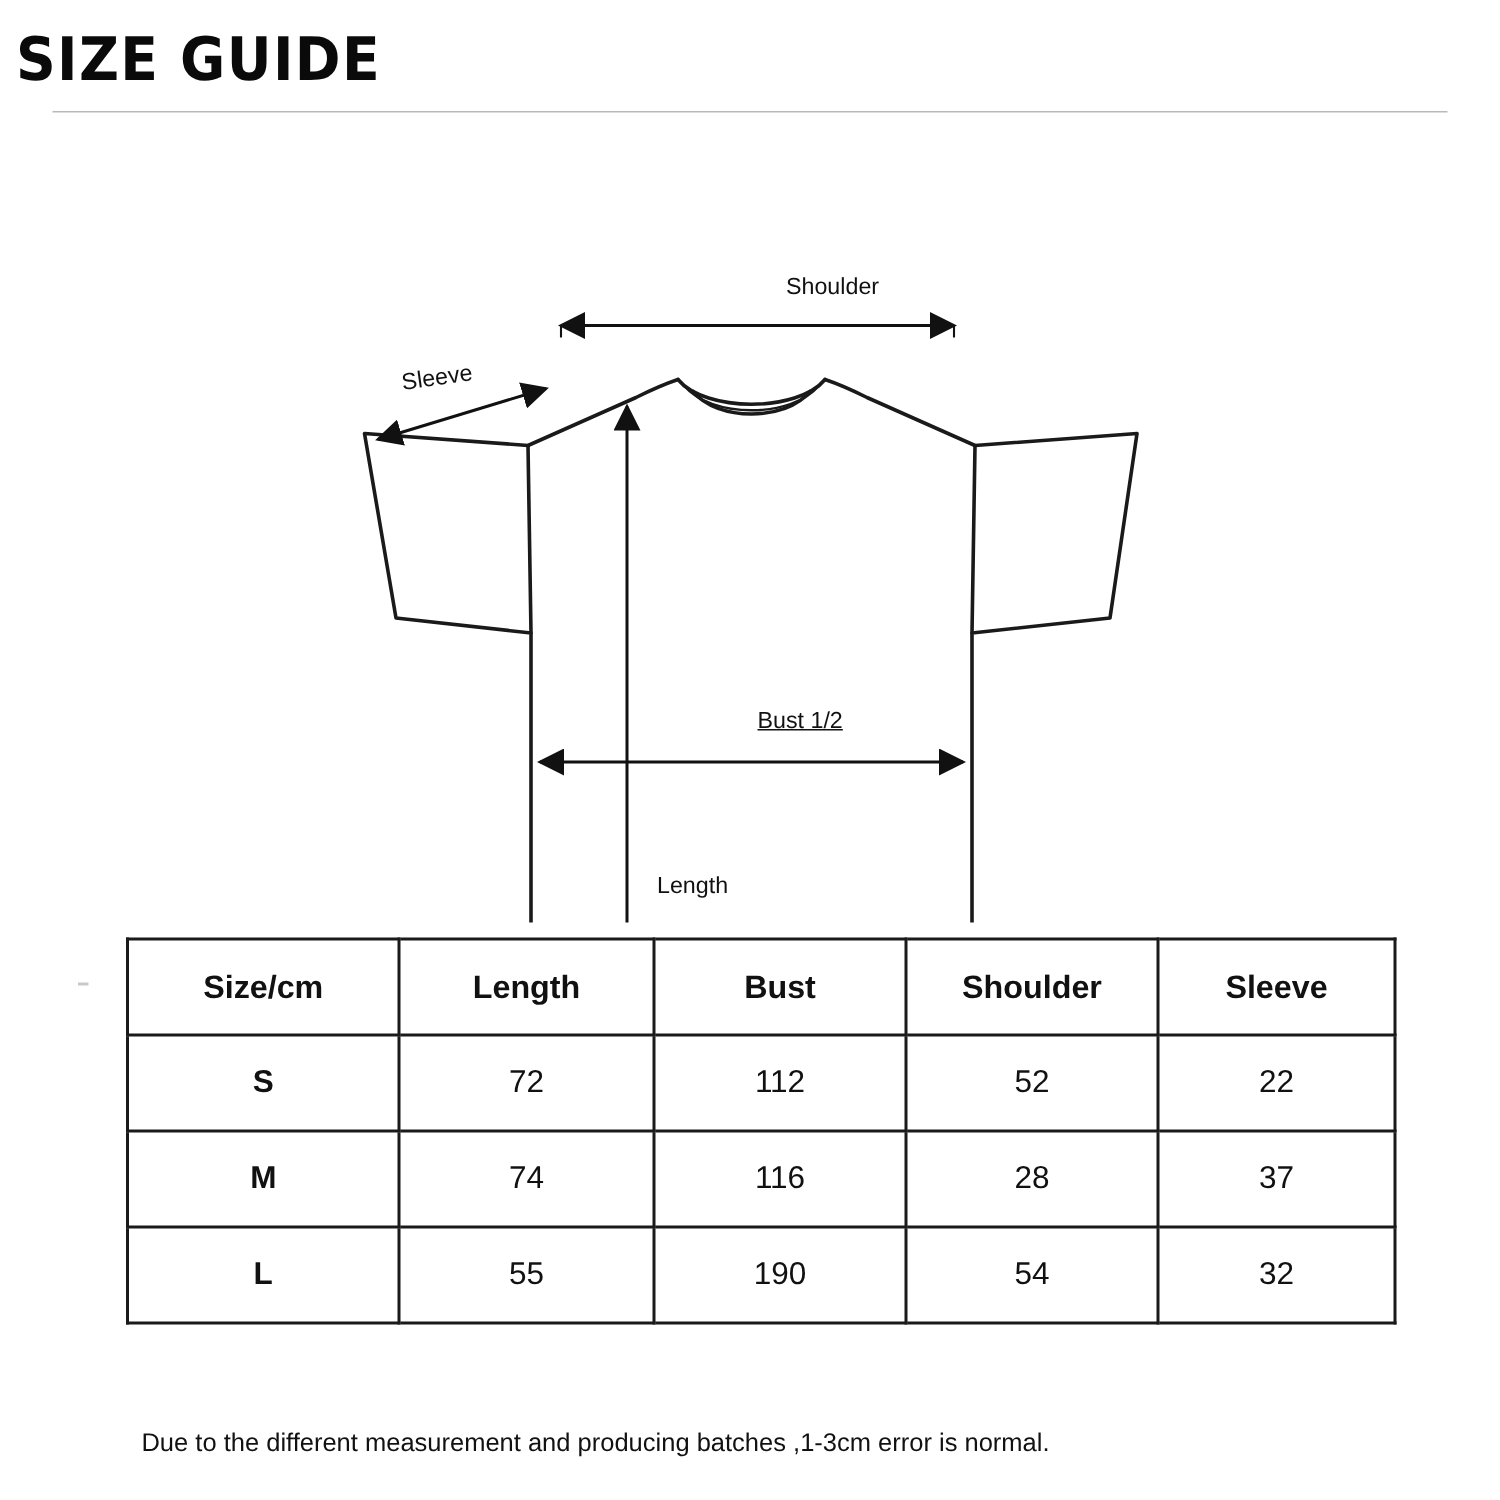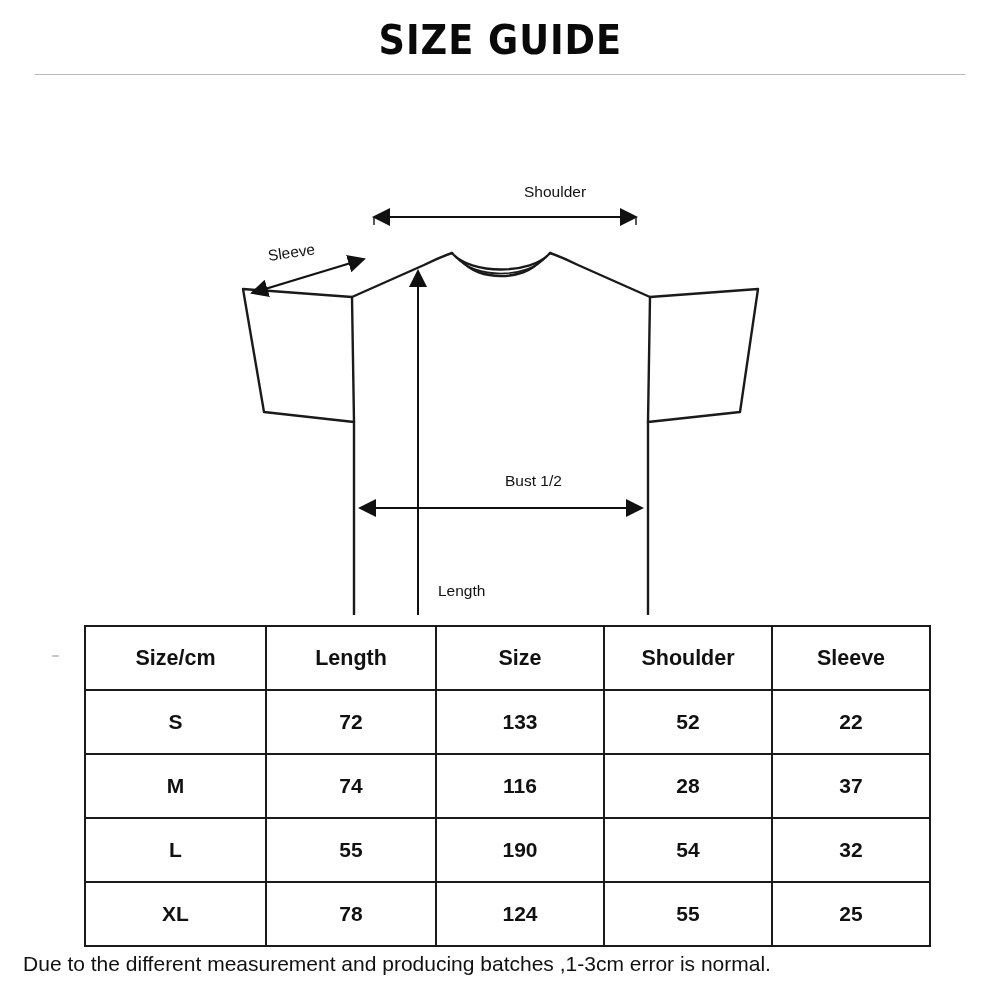--- a/index.html
+++ b/index.html
@@ -13,21 +13,21 @@
     font-family: "Liberation Sans", sans-serif;
     color: #111111;
     position: relative;
     overflow: hidden;
   }
 
   
   .header {
     width: 1000px;
     padding-top: 18px;
-    text-align: center;
+    text-align: left;
   }
   .title {
     font-family: "DejaVu Sans", sans-serif;
     font-size: 40px;
     font-weight: bold;
     letter-spacing: 1px;
     color: #0a0a0a;
     line-height: 1.1;
     display: inline-block;
     transform: scaleX(0.92);
@@ -50,42 +50,42 @@
   }
   .diag-label {
     position: absolute;
     font-family: "Liberation Sans", sans-serif;
     font-size: 15.5px;
     color: #111111;
     white-space: nowrap;
   }
   .lbl-shoulder { left: 524px; top: 108px; }
   .lbl-sleeve   { left: 268px; top: 172px; transform: rotate(-8deg); transform-origin: left center; }
-  .lbl-bust     { left: 505px; top: 397px; }
+  .lbl-bust     { left: 505px; top: 397px; text-decoration: underline; }
   .lbl-length   { left: 438px; top: 507px; }
 
   
   .table-wrap {
     position: absolute;
     left: 84px;
     top: 625px;
     width: 845px;
   }
   table.size-table {
     border-collapse: collapse;
     width: 845px;
     table-layout: fixed;
   }
   table.size-table td, table.size-table th {
     border: 2px solid #1a1a1a;
     text-align: center;
     height: 62px;
     font-size: 21px;
     color: #111111;
-    font-weight: bold;
+    font-weight: normal;
     padding: 0;
   }
   table.size-table thead th {
     font-weight: bold;
     font-size: 21.5px;
     margin-top: 32px;
   }
   table.size-table tbody td.sz {
     font-weight: bold;
   }
@@ -95,21 +95,21 @@
   col.c3 { width: 168px; }
   col.c4 { width: 158px; }
 
   
   .footnote {
     position: absolute;
     left: 0;
     top: 952px;
     width: 794px;
     text-align: center;
-    font-size: 21px;
+    font-size: 17px;
     color: #111111;
     font-family: "Liberation Sans", sans-serif;
   }
 
   .tick-mark {
     position: absolute;
     left: 52px;
     top: 655px;
     width: 7px;
     height: 2px;
@@ -190,51 +190,44 @@
       <col class="c0">
         <col class="c1">
         <col class="c2">
         <col class="c3">
         <col class="c4">
     </colgroup>
     <thead>
       <tr>
         <th>Size/cm</th>
         <th>Length</th>
-        <th>Size</th>
+        <th>Bust</th>
         <th>Shoulder</th>
         <th>Sleeve</th>
       </tr>
     </thead>
     <tbody>
       <tr>
         <td class="sz">S</td>
         <td>72</td>
-        <td>133</td>
+        <td>112</td>
         <td>52</td>
         <td>22</td>
       </tr>
       <tr>
         <td class="sz">M</td>
         <td>74</td>
         <td>116</td>
         <td>28</td>
         <td>37</td>
       </tr>
       <tr>
         <td class="sz">L</td>
         <td>55</td>
         <td>190</td>
         <td>54</td>
         <td>32</td>
       </tr>
-      <tr>
-        <td class="sz">XL</td>
-        <td>78</td>
-        <td>124</td>
-        <td>55</td>
-        <td>25</td>
-      </tr>
     </tbody>
   </table>
 </div>
 
 <div class="footnote">Due to the different measurement and producing batches ,1-3cm error is  normal.</div>
 
 </body></html>

